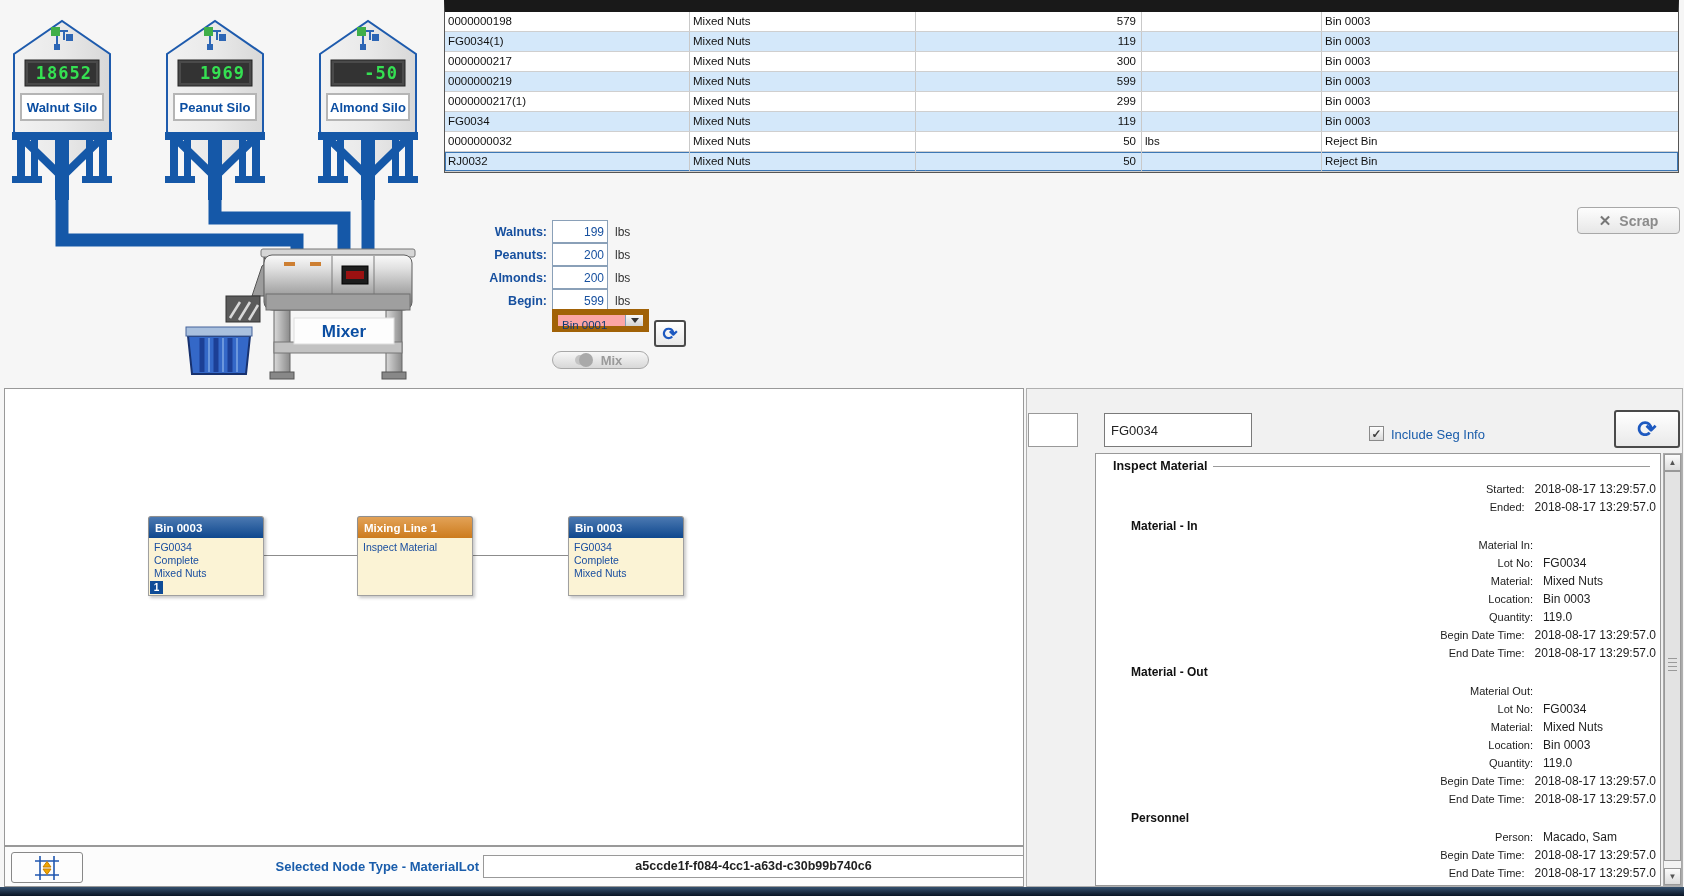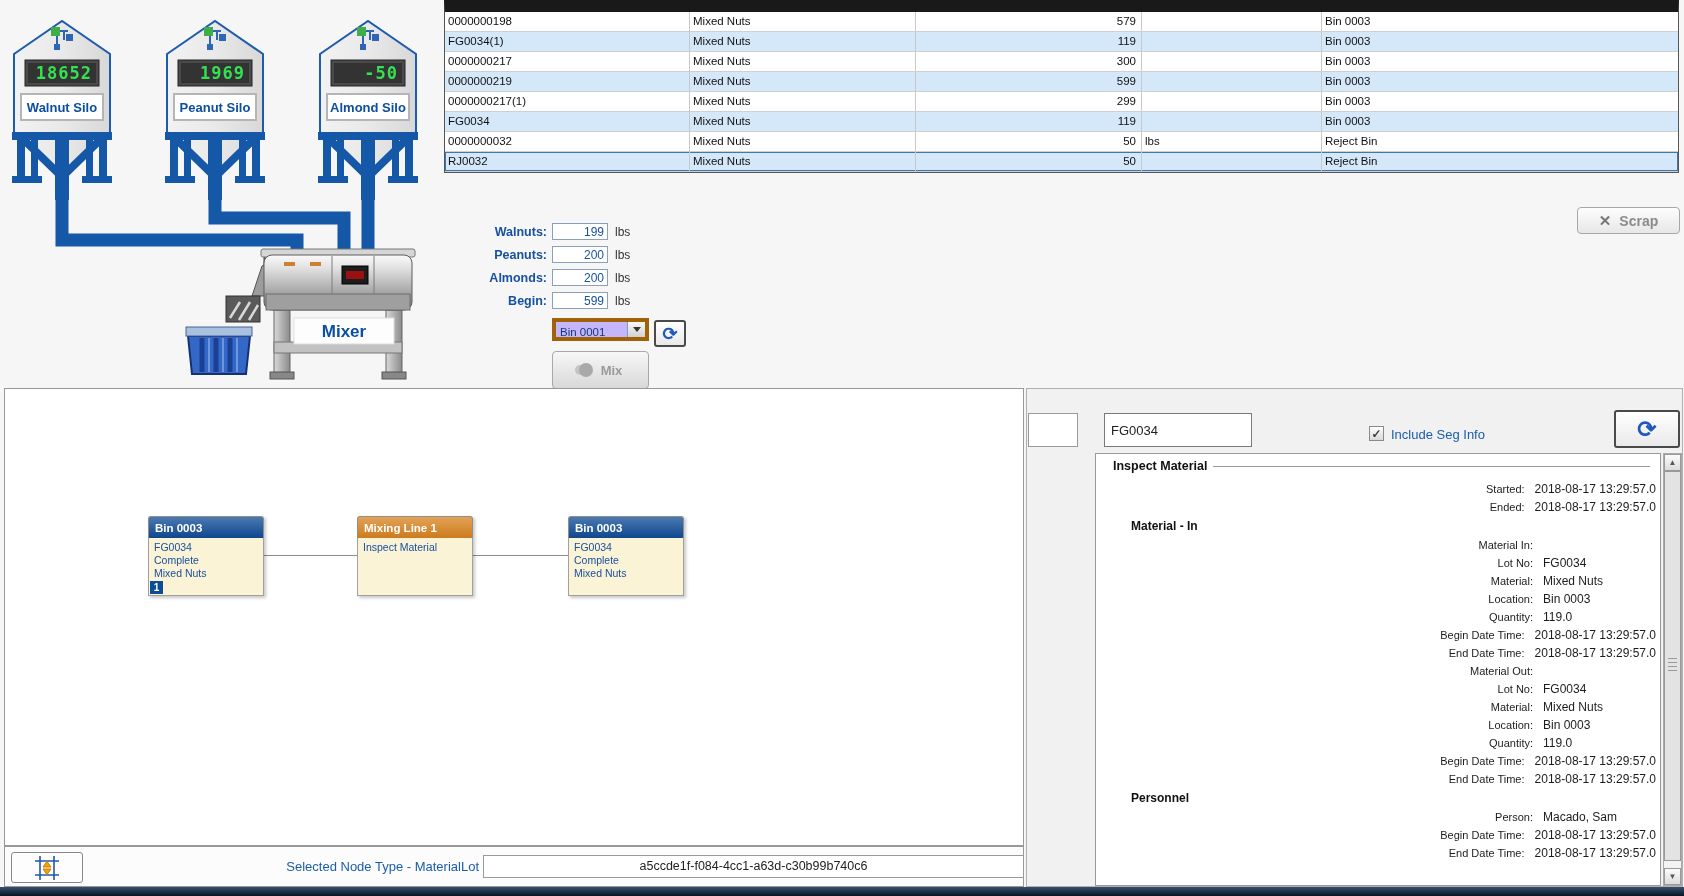--- a/index.html
+++ b/index.html
@@ -19,41 +19,41 @@
   .td { font-size:11.5px; line-height:19px; padding:0 3px; border-right:1px solid #c9c9c9;
         overflow:hidden; white-space:nowrap; color:#111; }
   .c0 { width:245px; } .c1 { width:226px; }
   .c2 { width:226px; text-align:right; padding-right:5px; }
   .c3 { width:180px; } .c4 { flex:1; border-right:none; }
 
   
   .mix-form-rows { position:absolute; left:400px; top:223px; }
   .form-row { display:flex; align-items:center; height:17px; margin-bottom:6px; }
   .f-label { width:147px; text-align:right; font-weight:bold; font-size:12.5px; color:#17509f; }
-  .f-input { width:56px; height:17px; margin-left:5px; border:1px solid #8aa0b8; background:#fff;
+  .f-input { width:56px; height:23px; margin-left:5px; border:1px solid #8aa0b8; background:#fff;
              font-family:"Liberation Sans",sans-serif; font-size:12px; color:#17509f;
              text-align:right; padding-right:3px; }
   .f-unit { margin-left:7px; font-size:12px; color:#333; }
 
-  .bin-dd { position:absolute; left:552px; top:318px; width:97px; height:23px; background:#c4b5fd;
-            border:4px solid #a16207; display:flex; }
+  .bin-dd { position:absolute; left:552px; top:309px; width:97px; height:23px; background:#fca5a5;
+            border:6px solid #a16207; display:flex; }
   .bin-dd .val { flex:1; font-size:11.5px; line-height:21px; padding-left:4px; color:#123c74; }
   .dd-btn { width:18px; border-left:1px solid #7f9db9; background:linear-gradient(#f8f8f8,#d2d2d2);
             display:flex; align-items:center; justify-content:center; }
   .dd-arrow { width:0; height:0; border-left:4px solid transparent; border-right:4px solid transparent;
               border-top:5px solid #333; }
 
   .rfb { position:absolute; background:linear-gradient(#ffffff,#e9e9e9); border:2px solid #4a4a4a;
          border-radius:3px; color:#1d59c0; display:flex; align-items:center; justify-content:center;
          font-weight:bold; cursor:pointer; }
   #rf1 { left:654px; top:320px; width:32px; height:27px; font-size:18px; }
   #rf2 { left:1614px; top:410px; width:66px; height:38px; font-size:23px; }
 
-  .mix-btn { position:absolute; left:552px; top:351px; width:97px; height:38px; border:1px solid #a8a8a8;
-             border-radius:4px; background:linear-gradient(#f7f7f7,#d8d8d8); display:flex;
+  .mix-btn { position:absolute; left:552px; top:351px; width:97px; height:18px; border:1px solid #a8a8a8;
+             border-radius:12px; background:linear-gradient(#f7f7f7,#d8d8d8); display:flex;
              align-items:center; justify-content:center; color:#9a9a9a; font-weight:bold; font-size:13px; }
   .mix-icon { width:14px; height:14px; border-radius:50%; background:#a9a9a9;
               box-shadow:-6px 0 0 -2px #c4c4c4; margin-right:8px; }
 
   .scrap-btn { position:absolute; left:1577px; top:207px; width:103px; height:27px; border:1px solid #a8a8a8;
                border-radius:4px; background:linear-gradient(#fdfdfd,#e7e7e7); display:flex;
                align-items:center; justify-content:center; color:#8b8b8b; font-weight:bold; font-size:14px; }
   .x-icon { font-size:15px; color:#777; font-weight:bold; margin-right:8px; }
 
   
@@ -65,21 +65,21 @@
                background-image:linear-gradient(rgba(255,255,255,.25),rgba(0,0,0,.06)); white-space:nowrap; overflow:hidden;}
   .node-body { position:relative; height:58px; padding:3px 5px; background:#fbf3d5;
                border:1px solid #a0a0a0; border-top:none; }
   .node-line { height:13px; line-height:13px; font-size:10.5px; color:#1b4fa0; white-space:nowrap; }
   .node-badge { position:absolute; left:1px; bottom:1px; width:13px; height:13px; background:#0f4c97;
                 color:#fff; font-size:10px; line-height:13px; text-align:center; font-weight:bold; }
   .conn { position:absolute; height:1px; background:#8c8c8c; top:555px; }
   #conn1 { left:264px; width:93px; } #conn2 { left:473px; width:95px; }
 
   .graph-footer { position:absolute; left:4px; top:846px; width:1020px; height:41px; background:#fcfcfc;
-                  border:1px solid #999; }
+                  border:1px solid #999;font-weight:bold; }
   .fit-btn { position:absolute; left:6px; top:5px; width:72px; height:31px; border:1px solid #888;
              border-radius:3px; background:#fdfdfd; display:flex; align-items:center; justify-content:center; }
   .sel-node-label { position:absolute; left:240px; top:12px; width:234px; text-align:right;
                     font-size:13px; color:#1a5dab; white-space:nowrap; }
   .uuid-field { position:absolute; left:478px; top:8px; width:541px; height:23px; border:1px solid #999;
                 background:#fff; font-size:12.5px; text-align:center; line-height:21px; color:#222; }
 
   
   .right-panel { position:absolute; left:1026px; top:388px; width:657px; height:499px; background:#f1f1f1;
                  border:1px solid #b0b0b0; }
@@ -437,20 +437,21 @@
         <div class="d-value">119.0</div>
       </div>
       <div class="d-row">
         <div class="d-label">Begin Date Time:</div>
         <div class="d-value">2018-08-17 13:29:57.0</div>
       </div>
       <div class="d-row">
         <div class="d-label">End Date Time:</div>
         <div class="d-value">2018-08-17 13:29:57.0</div>
       </div>
+      <div class="d-section">Material - Out</div>
       <div class="d-row">
         <div class="d-label">Material Out:</div>
         <div class="d-value"></div>
       </div>
       <div class="d-row">
         <div class="d-label">Lot No:</div>
         <div class="d-value">FG0034</div>
       </div>
       <div class="d-row">
         <div class="d-label">Material:</div>

